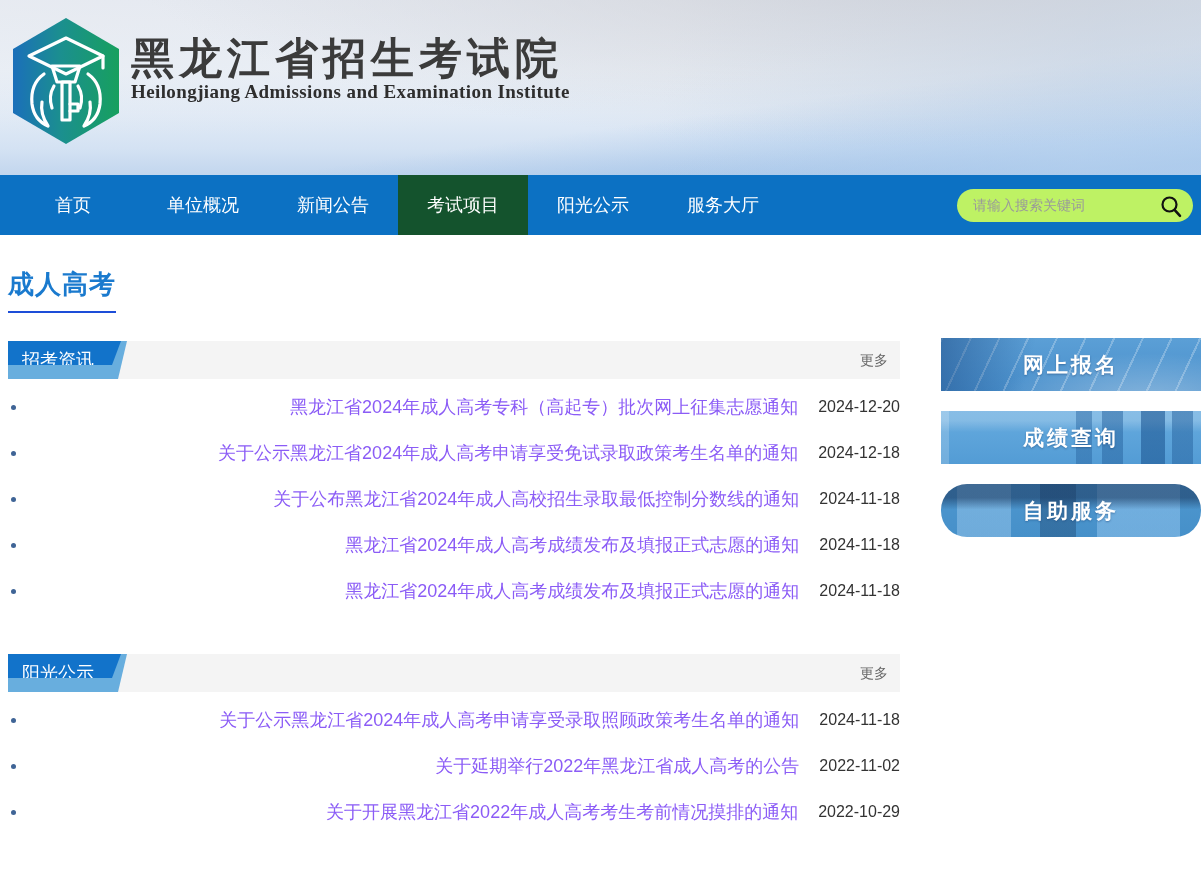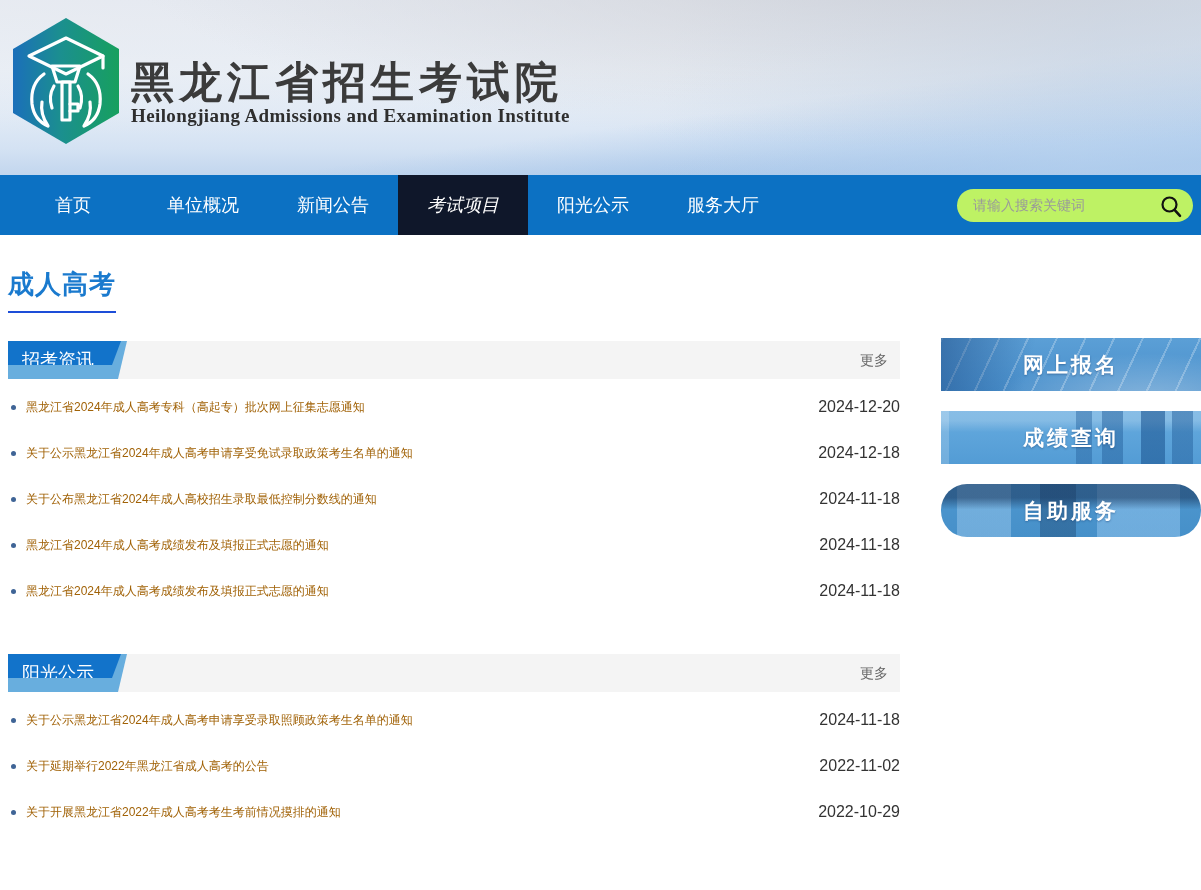--- a/index.html
+++ b/index.html
@@ -9,33 +9,33 @@
   
   .banner { position:relative; width:1201px; height:175px; overflow:hidden;
     background:
       radial-gradient(ellipse at 78% -30%, rgba(203,206,214,.95), rgba(203,206,214,0) 62%),
       radial-gradient(ellipse at 15% -40%, rgba(224,229,238,.9), rgba(224,229,238,0) 60%),
       linear-gradient(100deg, rgba(255,255,255,0) 55%, rgba(190,214,240,.55) 90%),
       linear-gradient(172deg, rgba(255,255,255,0) 62%, rgba(141,183,229,.75) 96%),
       linear-gradient(180deg, #eff1f5 0%, #ecf1f7 40%, #e2ebf6 65%, #d4e2f3 85%, #c2d6ee 100%);
   }
   .logo { position:absolute; left:10px; top:16px; width:112px; height:130px; cursor:pointer; }
-  .brand-text { position:absolute; left:131px; top:60px; }
+  .brand-text { position:absolute; left:131px; top:36px; }
   .brand-cn { font-size:43px; font-weight:bold; color:#3b3b3b; letter-spacing:5px; line-height:1.05;
     font-family:"Liberation Sans","DejaVu Sans",sans-serif; }
   .brand-en { margin-top:0; font-size:19px; font-weight:bold; color:#2e2e2e;
     font-family:"Liberation Serif","DejaVu Serif",serif; letter-spacing:.4px; }
 
   
   .navbar { position:relative; width:1201px; height:60px; background:#0c71c3;
     display:flex; align-items:center; }
   .nav-list { display:flex; list-style:none; height:60px;padding-left:8px; }
   .nav-item { width:130px; height:60px; line-height:60px; text-align:center;
     color:#fff; font-size:18px; cursor:pointer; }
-  .nav-item.active { background:#0f172a;font-style:italic; }
+  .nav-item.active { background:#14532d; }
   .search-wrap { margin-left:auto; margin-right:8px; position:relative;
     width:236px; height:33px; background:#bef264; border-radius:17px; }
   .search-input { position:absolute; inset:0; width:100%; height:100%; border:none; outline:none;
     background:transparent; border-radius:17px; padding:0 42px 0 16px; font-size:14px; color:#333; }
   .search-input::placeholder { color:#9a9a9a; }
   .search-btn { position:absolute; right:10px; top:5px; width:24px; height:24px;
     background:none; border:none; cursor:pointer; padding:0; }
 
   
   .main { position:relative; width:1201px; padding-left:8px; }
@@ -50,21 +50,21 @@
   .tab-inner { position:absolute; left:0; top:0; height:24px; width:113px; background:#1273ca;
     clip-path:polygon(0 0, 100% 0, calc(100% - 9px) 100%, 0 100%);
     color:#fff; font-size:18px; line-height:38px; padding-left:14px; }
   .more-link { position:absolute; right:12px; top:0; line-height:38px; color:#666;
     font-size:14px; cursor:pointer; text-decoration:none; }
 
   .news-list { list-style:none; padding-top:5px; }
   .news-row { display:flex; align-items:center; height:46px; cursor:pointer; }
   .dot { flex:none; width:5px; height:5px; border-radius:50%; background:#3f6496;
     margin:0 10px 0 3px; }
-  .news-title { flex:1; color:#a16207; font-size:12px; white-space:nowrap; overflow:hidden; }
+  .news-title { flex:1; color:#8b5cf6; font-size:18px; white-space:nowrap; overflow:hidden;text-align:right; }
   .news-date { color:#333; font-size:16px; margin-left:20px; }
 
   
   .sidebar { position:absolute; left:941px; top:103px; width:260px; }
   .side-btn { position:relative; width:260px; height:53px; margin-bottom:20px; border:none;
     display:flex; align-items:center; justify-content:center; cursor:pointer;
     color:#fff; font-size:21px; font-weight:bold; letter-spacing:3px; overflow:hidden;
     text-shadow:0 1px 2px rgba(20,60,110,.45); }
   .side-btn .lbl { position:relative; z-index:2; }
   .side-btn.b1 { background:

